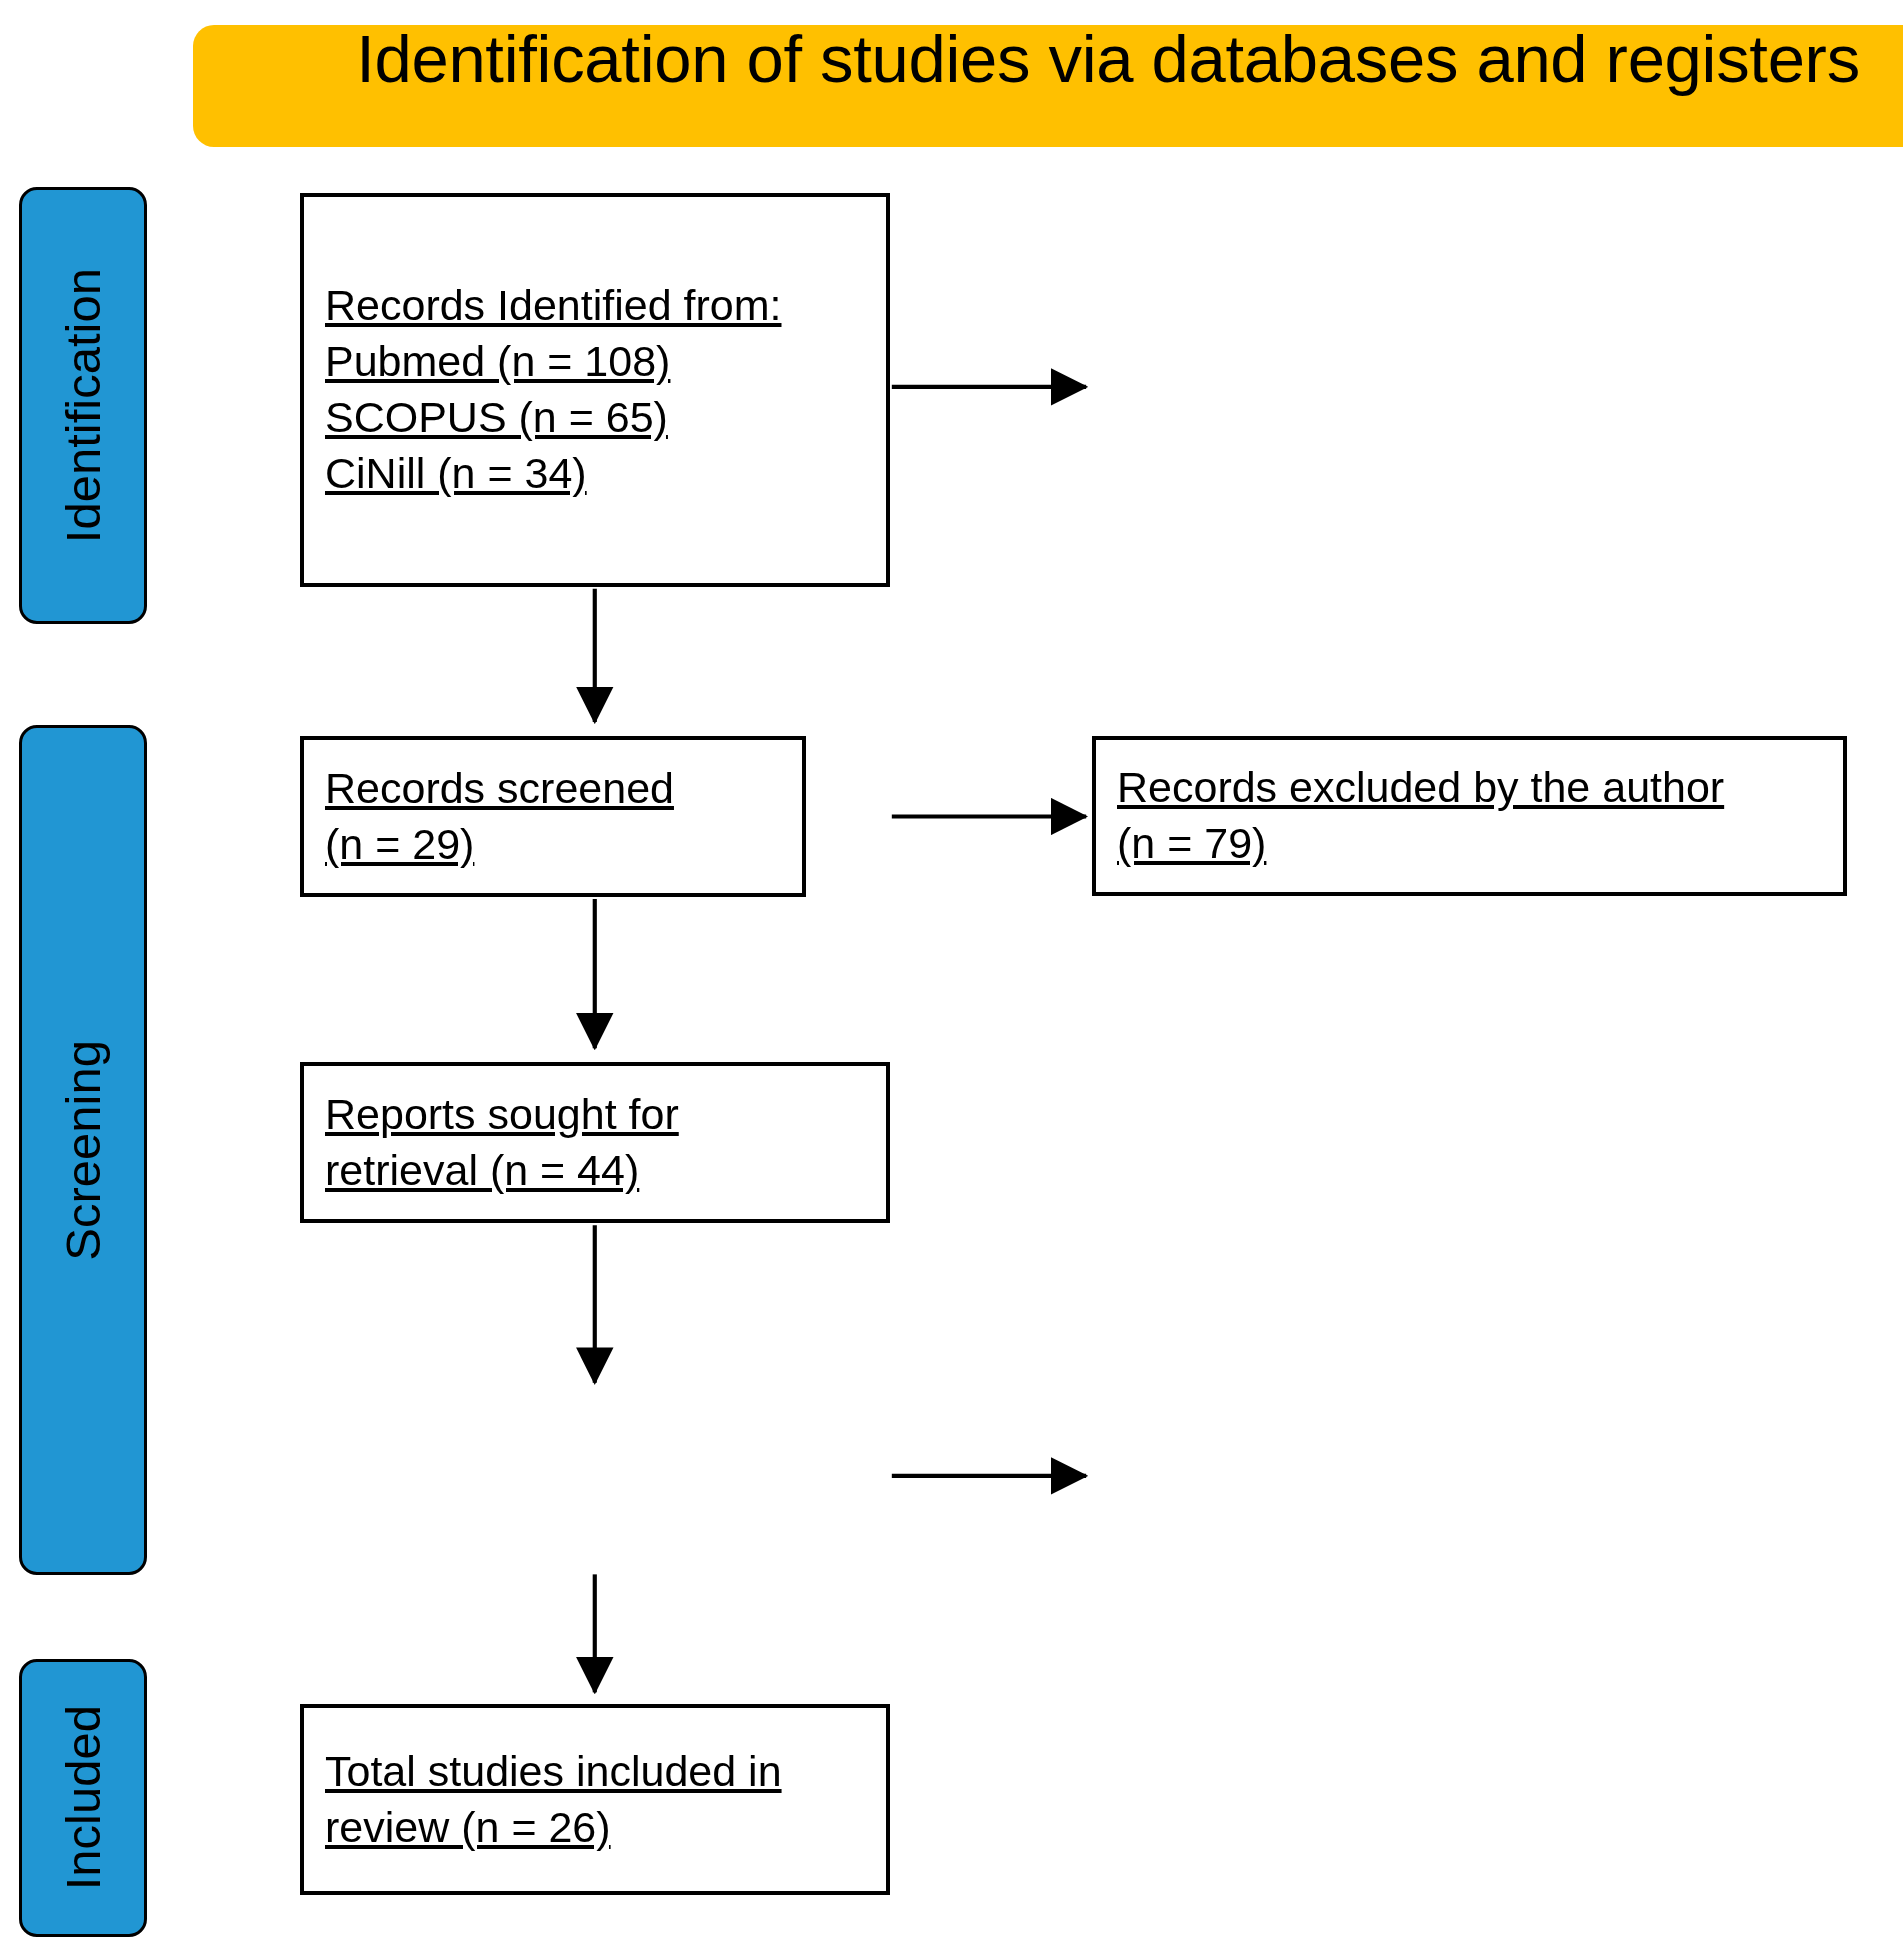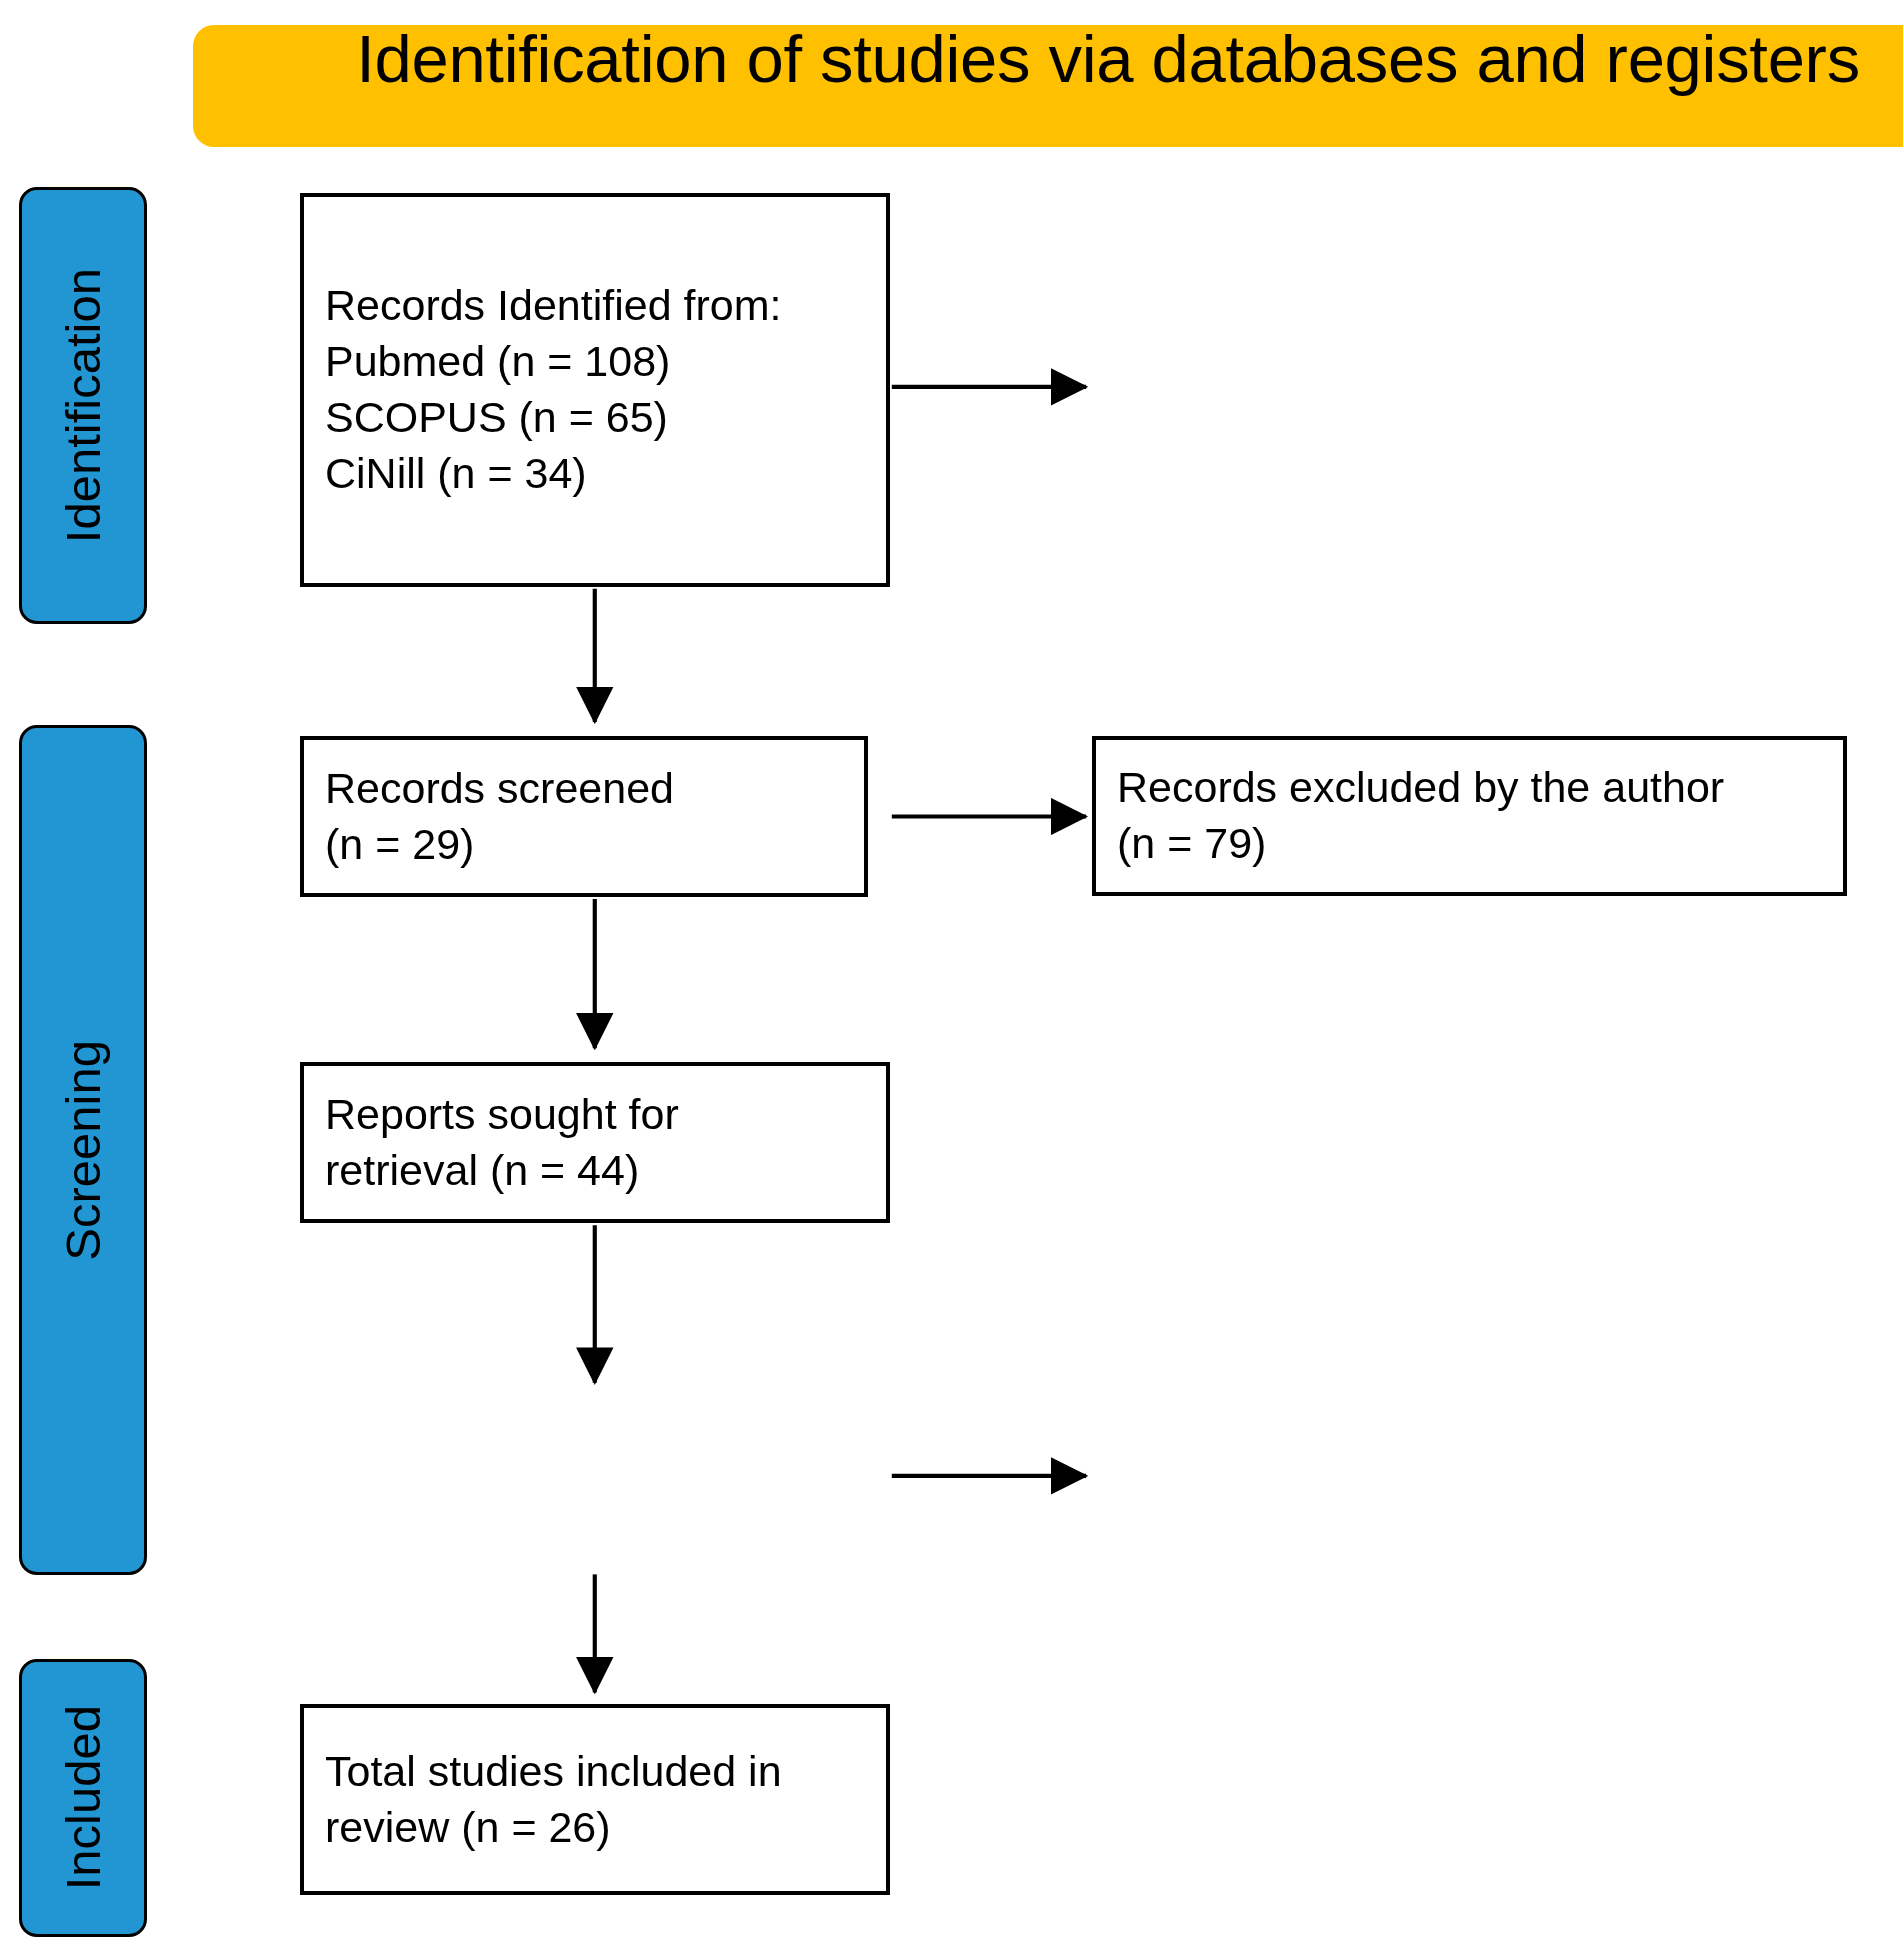--- a/index.html
+++ b/index.html
@@ -54,33 +54,34 @@
   #pill-included{ top:1659px; height:278px; }
 
   
   .flow-box{
     position:absolute;
     background:#ffffff;
     border:4.2px solid #000000;
     box-sizing:border-box;
     display:flex;
     align-items:center;
+    text-decoration:underline;
   }
   .flow-box .box-text{
     font-size:43px;
     line-height:1.30;
     color:#000000;
     padding:0 15.3px 0 21px;
     white-space:pre-line;
     width:100%;
   }
 
   
   #box-records-identified { left:300px;  top:193px;  width:590px;  height:394px; }
-  #box-records-screened   { left:300px;  top:736px; width:568px;  height:161px; }
+  #box-records-screened   { left:300px;  top:736px; width:506px;  height:161px; }
   #box-reports-sought     { left:300px;  top:1062px; width:590px;  height:161px; }
   #box-reports-assessed   { left:300px;  top:1395px; width:590px;  height:177px; }
   #box-total-included     { left:300px;  top:1704px; width:590px;  height:191px; }
 
   
   #box-duplicates-removed { left:1092px; top:186px;  width:732px; height:400px; }
   #box-excluded-screening { left:1092px; top:736px; width:755px; height:160px; }
   #box-excluded-eligibility{left:1092px; top:1333px; width:732px; height:288px; }
 
   

